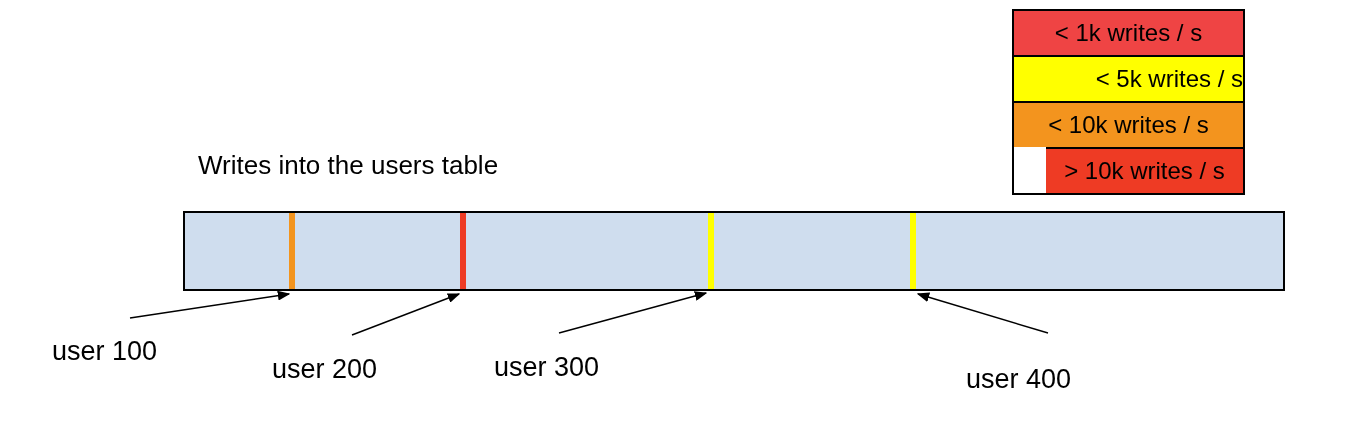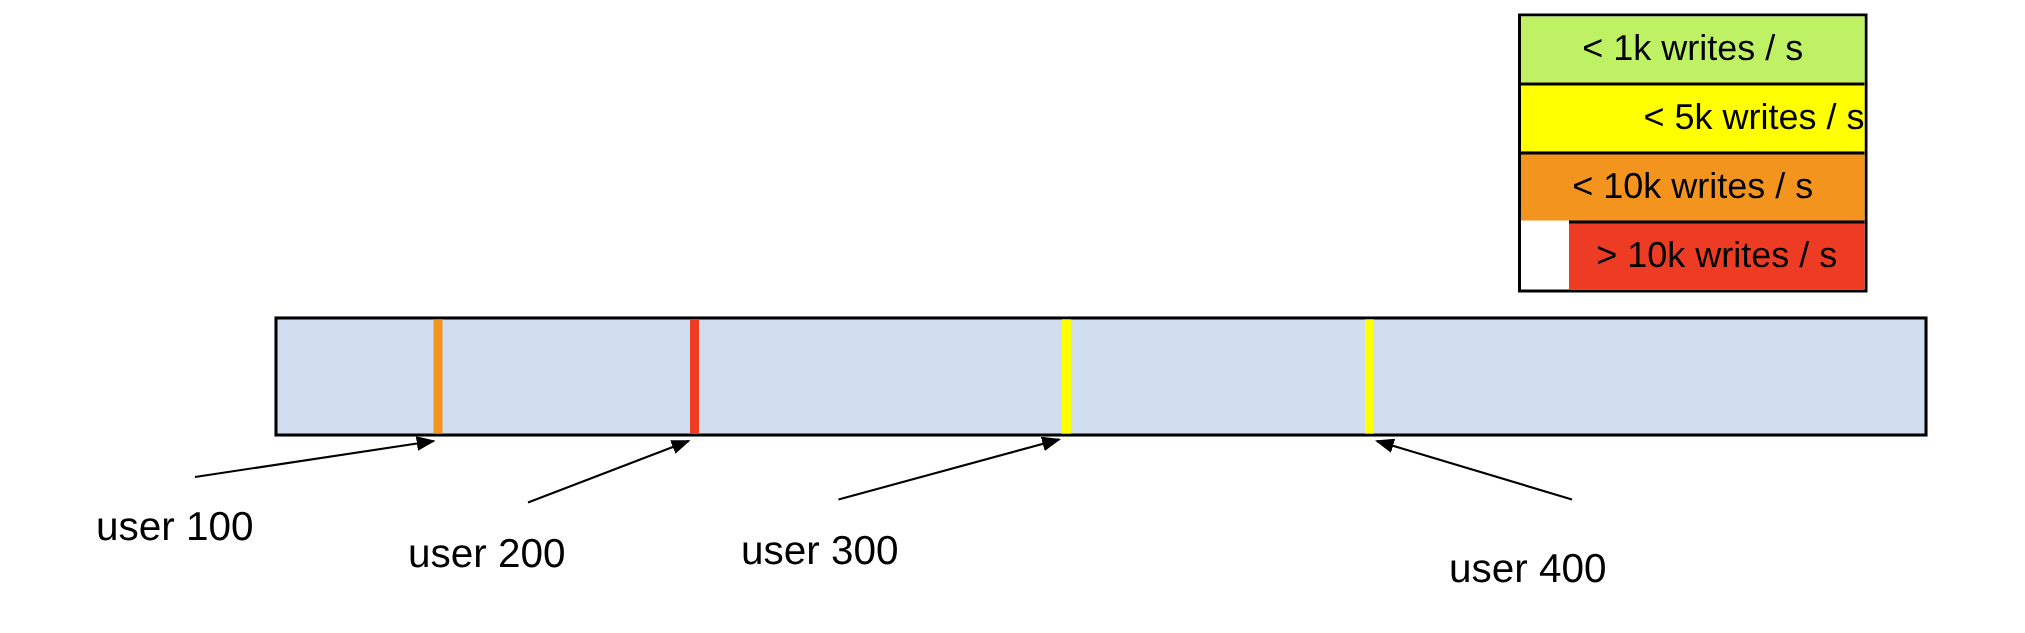--- a/index.html
+++ b/index.html
@@ -64,23 +64,24 @@
     width: 1350px;
     height: 422px;
     pointer-events: none;
   }
 </style>
 </head>
 <body>
 
 <div class="canvas">
 
+  <div class="title">Writes into the users table</div>
 
   <div class="legend">
-    <div class="legend-row" style="background-color: #bef264;">
+    <div class="legend-row" style="background-color: #ef4444;">
       <span>&lt; 1k writes / s</span>
     </div>
     <div class="legend-row" style="background-color: rgb(255, 255, 0); text-align: right;">
       <span>&lt; 5k writes / s</span>
     </div>
     <div class="legend-row" style="background-color: rgb(243, 148, 30);">
       <span>&lt; 10k writes / s</span>
     </div>
     <div class="legend-row" style="background-color: rgb(238, 59, 36); margin-left: 32px;">
       <span>&gt; 10k writes / s</span>
@@ -100,19 +101,19 @@
         <path d="M0,0 L9,3.5 L0,7 z" fill="#000000"></path>
       </marker>
     </defs>
   <line x1="130" y1="318" x2="289" y2="294" stroke="#000000" stroke-width="1.4" marker-end="url(#arrowhead)"></line>
       <line x1="352" y1="335" x2="459" y2="294" stroke="#000000" stroke-width="1.4" marker-end="url(#arrowhead)"></line>
       <line x1="559" y1="333" x2="706" y2="293" stroke="#000000" stroke-width="1.4" marker-end="url(#arrowhead)"></line>
       <line x1="1048" y1="333" x2="918" y2="294" stroke="#000000" stroke-width="1.4" marker-end="url(#arrowhead)"></line>
     </svg>
 
   <div id="labels-layer">
-      <div class="user-label" style="left: 64px; top: 336px;">user 100</div>
+      <div class="user-label" style="left: 52px; top: 336px;">user 100</div>
       <div class="user-label" style="left: 272px; top: 354px;">user 200</div>
       <div class="user-label" style="left: 494px; top: 352px;">user 300</div>
       <div class="user-label" style="left: 966px; top: 364px;">user 400</div>
     </div>
 
 </div>
 
 </body></html>

